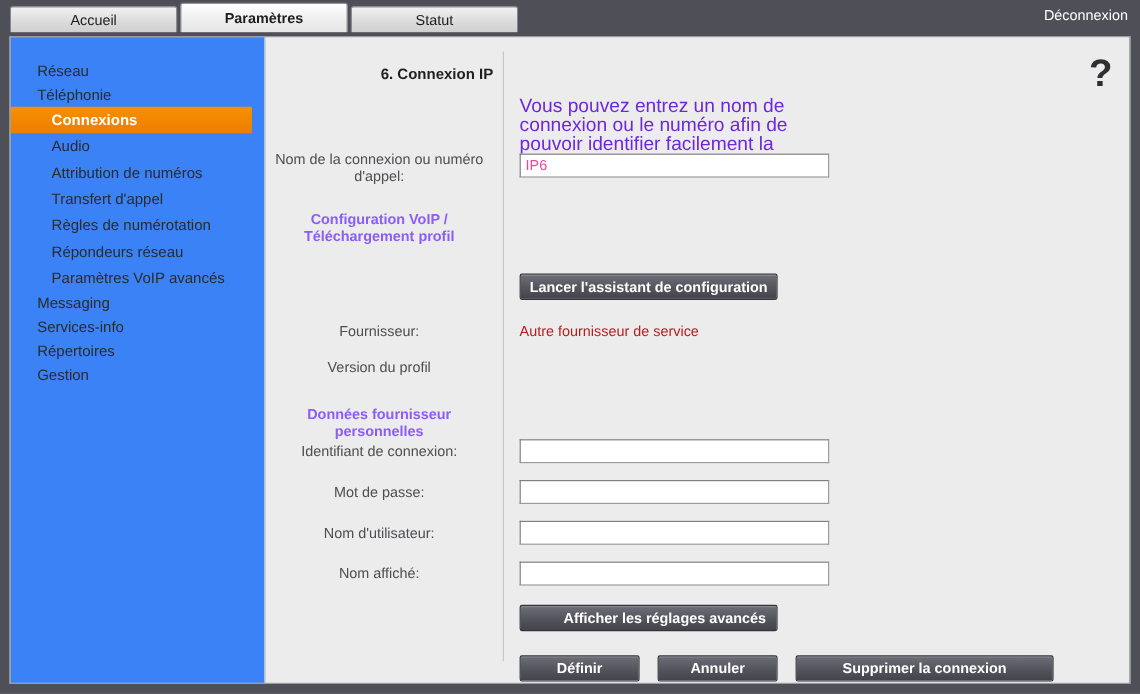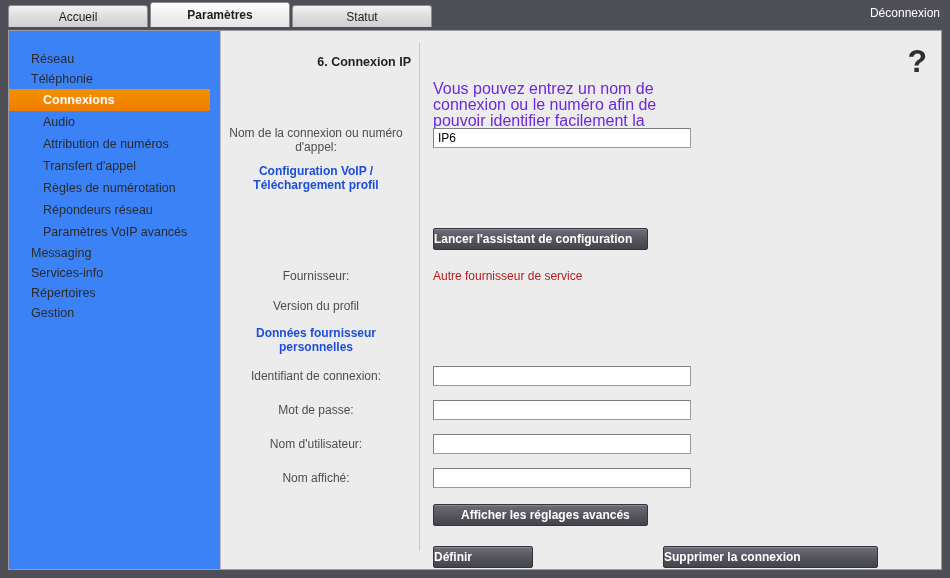--- a/index.html
+++ b/index.html
@@ -153,48 +153,50 @@
   .lbl {
     position: absolute;
     left: 0;
     width: 190px;
     text-align: center;
     font-size: 12px;
     color: #4d4d52;
   }
   .lbl.bold {
     font-weight: bold;
-    color: #1d4ed8;
+    color: #8b5cf6;
+    margin-top: 12px;
   }
   .txt {
     position: absolute;
     left: 212px;
     font-size: 12px;
     color: #b91c1c;
   }
   input.field {
     position: absolute;
     left: 212px;
     width: 258px;
     height: 20px;
     background: #ffffff;
     border: 1px solid #9a9aa0;
     border-top-color: #7e7e86;
     border-left-color: #7e7e86;
     font-family: "Liberation Sans", sans-serif;
     font-size: 12px;
-    color: #000000;
+    color: #ec4899;
     padding: 0 4px;
     box-sizing: border-box;
     outline: none;
   }
   .btn {
     position: absolute;
     height: 22px;
     line-height: 21px;
+    text-align: center;
     font-size: 12px;
     font-weight: bold;
     color: #ffffff;
     background: linear-gradient(to bottom, #6e6e78 0%, #56565f 50%, #43434b 100%);
     border: 1px solid #34343a;
     border-radius: 2px;
     box-shadow: inset 0 1px 0 rgba(255,255,255,0.18);
     cursor: pointer;
     box-sizing: border-box;
   }
@@ -279,17 +281,18 @@
         <input class="field" style="top: 0px;" type="text" value="">
       </div>
       <div class="row" style="top:437px;">
         <div class="lbl" style="top:3px;">Nom affiché:</div>
         <input class="field" style="top: 0px;" type="text" value="">
       </div>
 
       <div class="btn" style="left:212px; top:473px; width:215px;padding-left:27px;">Afficher les réglages avancés</div>
 
       <div class="btn" style="left:212px; top:515px; width:100px;">Définir</div>
+      <div class="btn" style="left:327px; top:515px; width:100px;">Annuler</div>
       <div class="btn" style="left:442px; top:515px; width:215px;">Supprimer la connexion</div>
 
     </div>
   </div>
 </div>
 
 </body></html>

